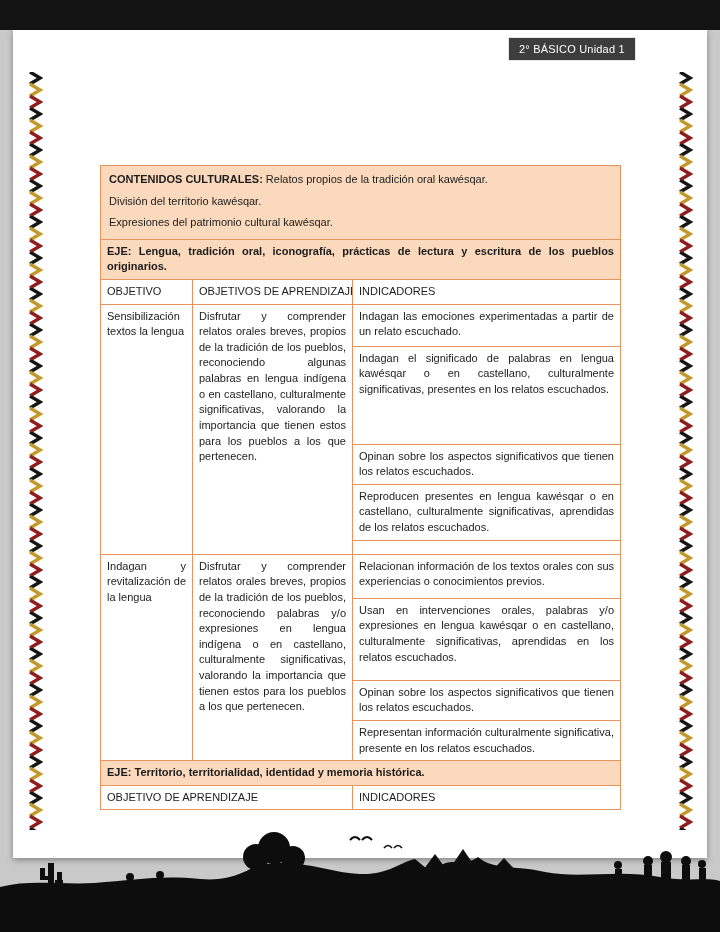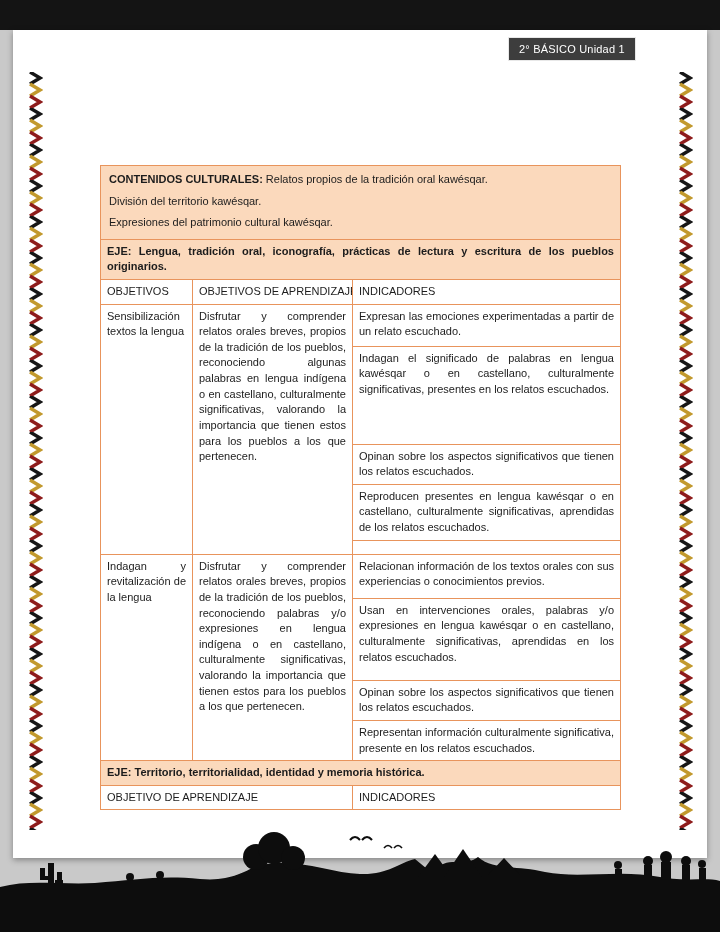--- a/index.html
+++ b/index.html
@@ -72,29 +72,29 @@
         <div class="centerline">División del territorio kawésqar.</div>
         <div class="centerline">Expresiones del patrimonio cultural kawésqar.</div>
       </td>
     </tr>
 
     <tr>
       <td colspan="3" class="peach bold just" style="height:36px">EJE: Lengua, tradición oral, iconografía, prácticas de lectura y escritura de los pueblos originarios.</td>
     </tr>
 
     <tr>
-      <td class="nowrap" style="height:24px">OBJETIVOS</td>
+      <td class="nowrap" style="height:24px">OBJETIVO</td>
       <td class="nowrap">OBJETIVOS DE APRENDIZAJE</td>
       <td class="nowrap">INDICADORES</td>
     </tr>
 
     <tr>
       <td rowspan="5" class="just">Sensibilización textos la lengua</td>
       <td rowspan="5" class="just">Disfrutar y comprender relatos orales breves, propios de la tradición de los pueblos, reconociendo algunas palabras en lengua indígena o en castellano, culturalmente significativas, valorando la importancia que tienen estos para los pueblos a los que pertenecen.</td>
-      <td class="just" style="height:42px">Expresan las emociones experimentadas a partir de un relato escuchado.</td>
+      <td class="just" style="height:42px">Indagan las emociones experimentadas a partir de un relato escuchado.</td>
     </tr>
     <tr>
       <td class="just" style="height:98px">Indagan el significado de palabras en lengua kawésqar o en castellano, culturalmente significativas, presentes en los relatos escuchados.</td>
     </tr>
     <tr>
       <td class="just" style="height:40px">Opinan sobre los aspectos significativos que tienen los relatos escuchados.</td>
     </tr>
     <tr>
       <td class="just" style="height:50px">Reproducen presentes en lengua kawésqar o en castellano, culturalmente significativas, aprendidas de los relatos escuchados.</td>
     </tr>

